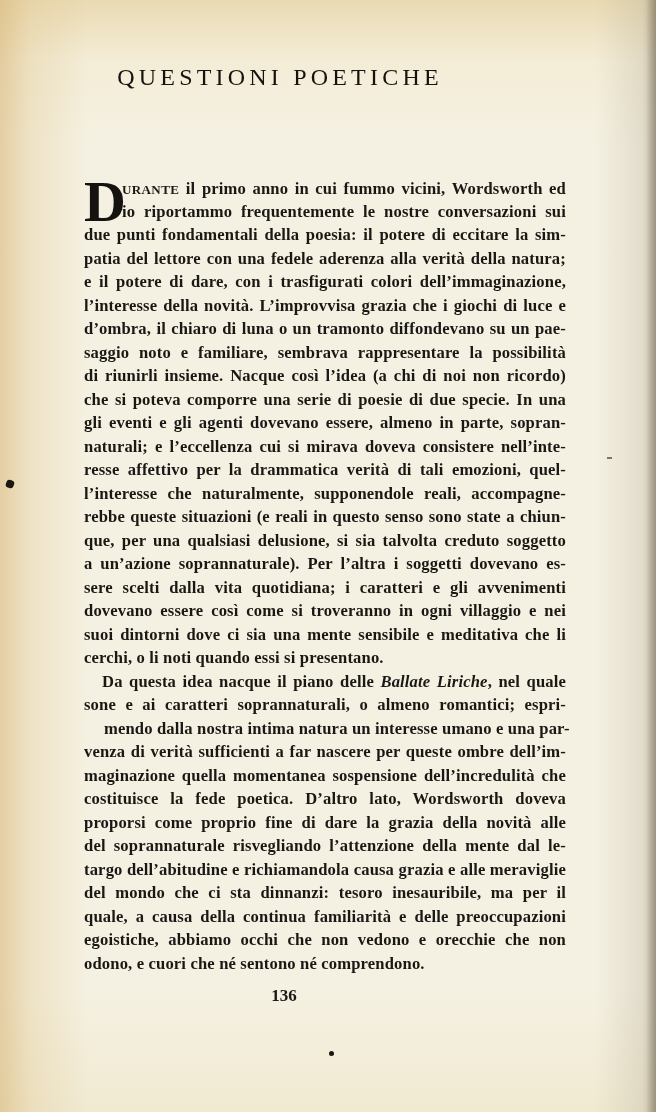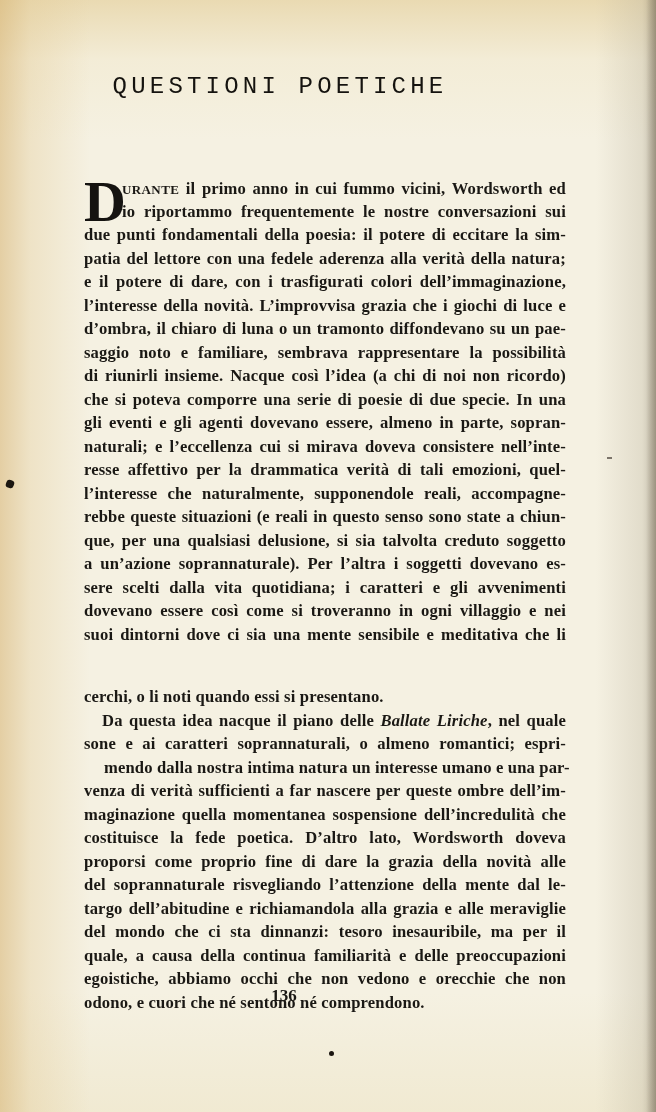--- a/index.html
+++ b/index.html
@@ -22,25 +22,25 @@
     height: 1112px;
     background:
       linear-gradient(to right, rgba(214,178,112,0.55) 0px, rgba(226,200,146,0.35) 30px, rgba(240,228,196,0.0) 90px),
       linear-gradient(to left, rgba(150,140,120,0.55) 0px, rgba(190,182,160,0.35) 14px, rgba(225,220,200,0.0) 60px),
       linear-gradient(to bottom, rgba(220,190,120,0.45) 0px, rgba(236,218,170,0.2) 60px, rgba(244,239,221,0) 140px),
       linear-gradient(to top, rgba(232,220,180,0.35) 0px, rgba(244,239,221,0) 120px),
       #f5f1e2;
   }
   .running-head {
     position: absolute;
-    top: 73px;
+    top: 64px;
     left: 0;
     width: 532px;
     text-align: center;
-    font-family: Liberation Mono, monospace;
+    font-family: Liberation Serif, serif;
     font-size: 24px;
     letter-spacing: 4.2px;
     color: #15130f;
     padding-left: 28px;
     box-sizing: border-box;
   }
   .body-text {
     position: absolute;
     left: 84px;
     top: 176px;
@@ -160,30 +160,30 @@
         <span class="line" style="display: block;">gli eventi e gli agenti dovevano essere, almeno in parte, sopran-</span>
         <span class="line" style="display: block;">naturali; e l’eccellenza cui si mirava doveva consistere nell’inte-</span>
         <span class="line" style="display: block;">resse affettivo per la drammatica verità di tali emozioni, quel-</span>
         <span class="line" style="display: block;">l’interesse che naturalmente, supponendole reali, accompagne-</span>
         <span class="line" style="display: block;">rebbe queste situazioni (e reali in questo senso sono state a chiun-</span>
         <span class="line" style="display: block;">que, per una qualsiasi delusione, si sia talvolta creduto soggetto</span>
         <span class="line" style="display: block;">a un’azione soprannaturale). Per l’altra i soggetti dovevano es-</span>
         <span class="line" style="display: block;">sere scelti dalla vita quotidiana; i caratteri e gli avvenimenti</span>
         <span class="line" style="display: block;">dovevano essere così come si troveranno in ogni villaggio e nei</span>
         <span class="line" style="display: block;">suoi dintorni dove ci sia una mente sensibile e meditativa che li</span>
-        <span class="line last" style="display: block; margin-top: 39px;">cerchi, o li noti quando essi si presentano.</span>
+        <span class="line last" style="display: block;">cerchi, o li noti quando essi si presentano.</span>
         <span class="line indent" style="display: block;"><span>Da questa idea nacque il piano delle </span><span class="italic">Ballate Liriche</span><span>, nel quale</span></span>
         <span class="line" style="display: block;">sone e ai caratteri soprannaturali, o almeno romantici; espri-</span>
         <span class="line" style="display: block; margin-left: 20px;">mendo dalla nostra intima natura un interesse umano e una par-</span>
         <span class="line" style="display: block;">venza di verità sufficienti a far nascere per queste ombre dell’im-</span>
         <span class="line" style="display: block;">maginazione quella momentanea sospensione dell’incredulità che</span>
         <span class="line" style="display: block;">costituisce la fede poetica. D’altro lato, Wordsworth doveva</span>
         <span class="line" style="display: block;">proporsi come proprio fine di dare la grazia della novità alle</span>
         <span class="line" style="display: block;">del soprannaturale risvegliando l’attenzione della mente dal le-</span>
-        <span class="line" style="display: block;">targo dell’abitudine e richiamandola alla grazia e alle meraviglie</span>
+        <span class="line" style="display: block;">targo dell’abitudine e richiamandola causa grazia e alle meraviglie</span>
         <span class="line" style="display: block;">del mondo che ci sta dinnanzi: tesoro inesauribile, ma per il</span>
         <span class="line" style="display: block;">quale, a causa della continua familiarità e delle preoccupazioni</span>
         <span class="line" style="display: block;">egoistiche, abbiamo occhi che non vedono e orecchie che non</span>
         <span class="line last" style="display: block;">odono, e cuori che né sentono né comprendono.</span>
       </div>
   </div>
 
   <div class="page-number">136</div>
 
   <div class="margin-mark"></div>

